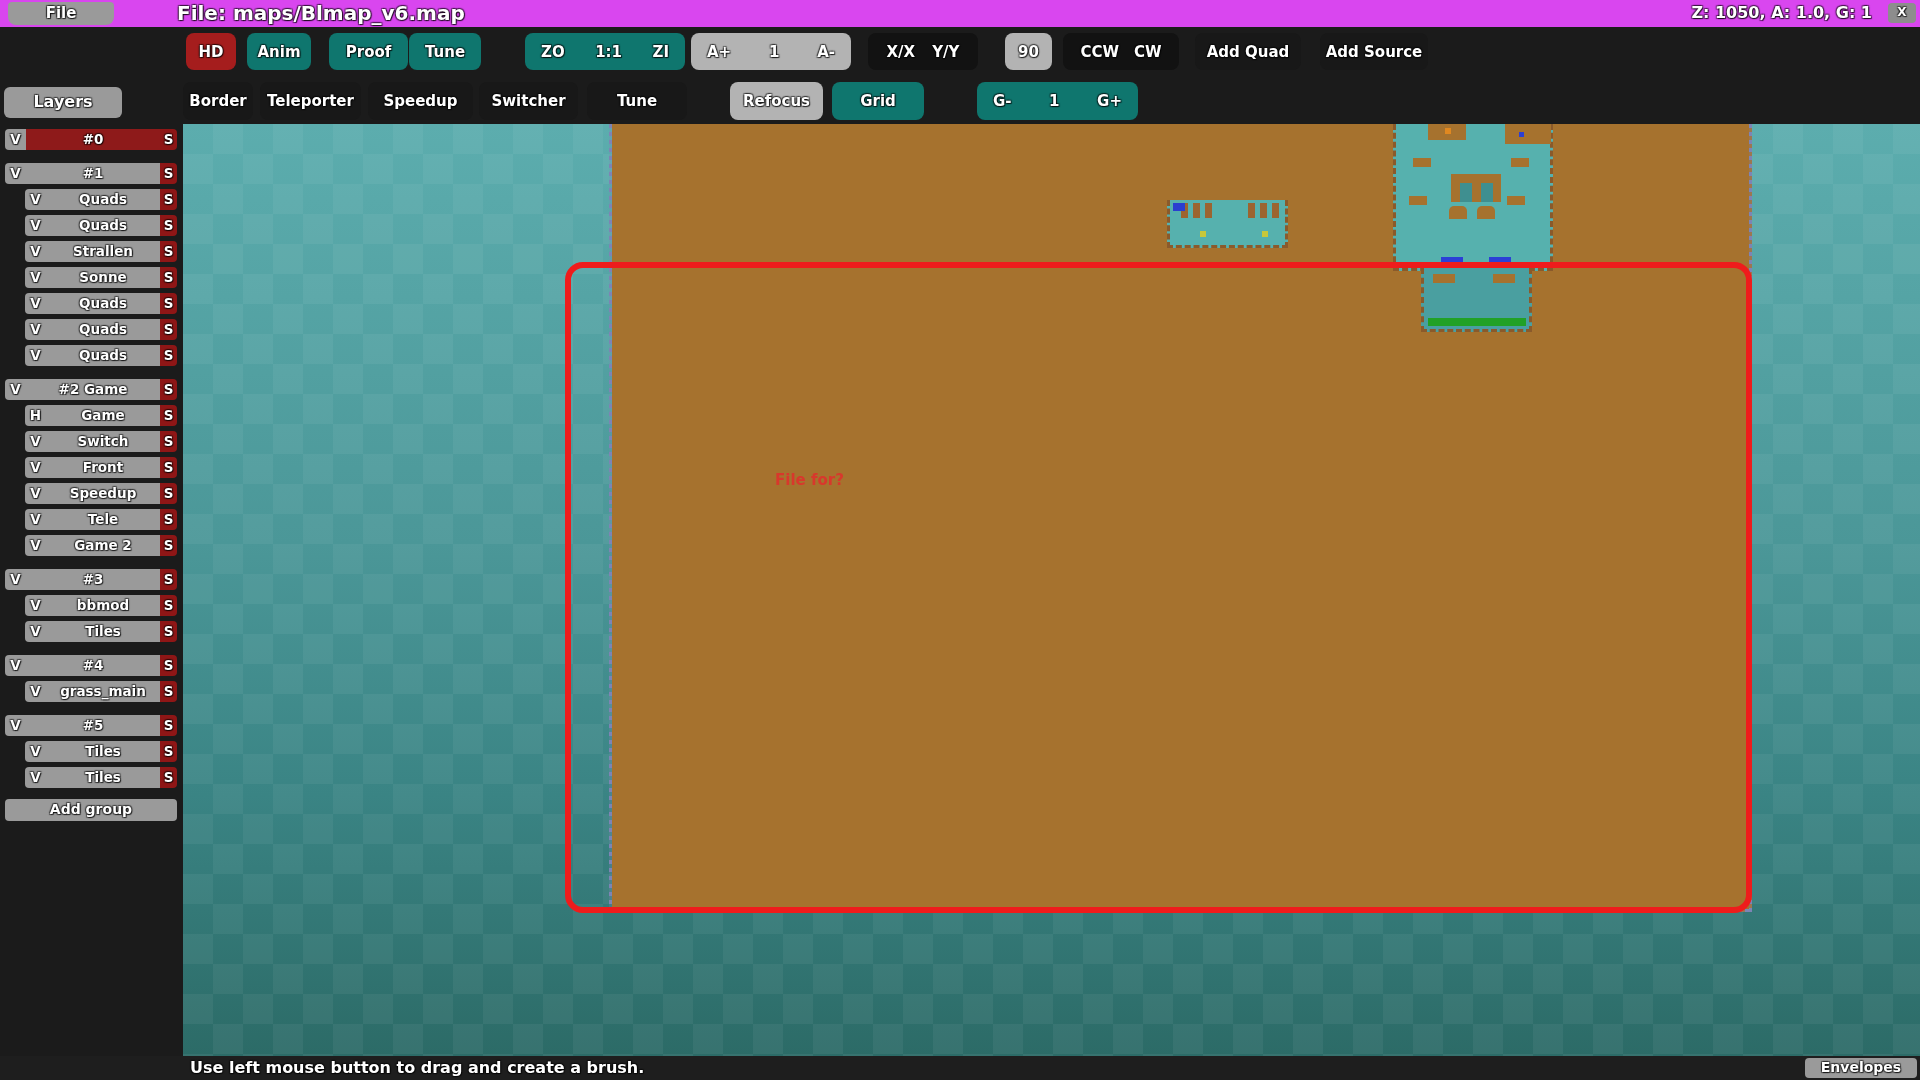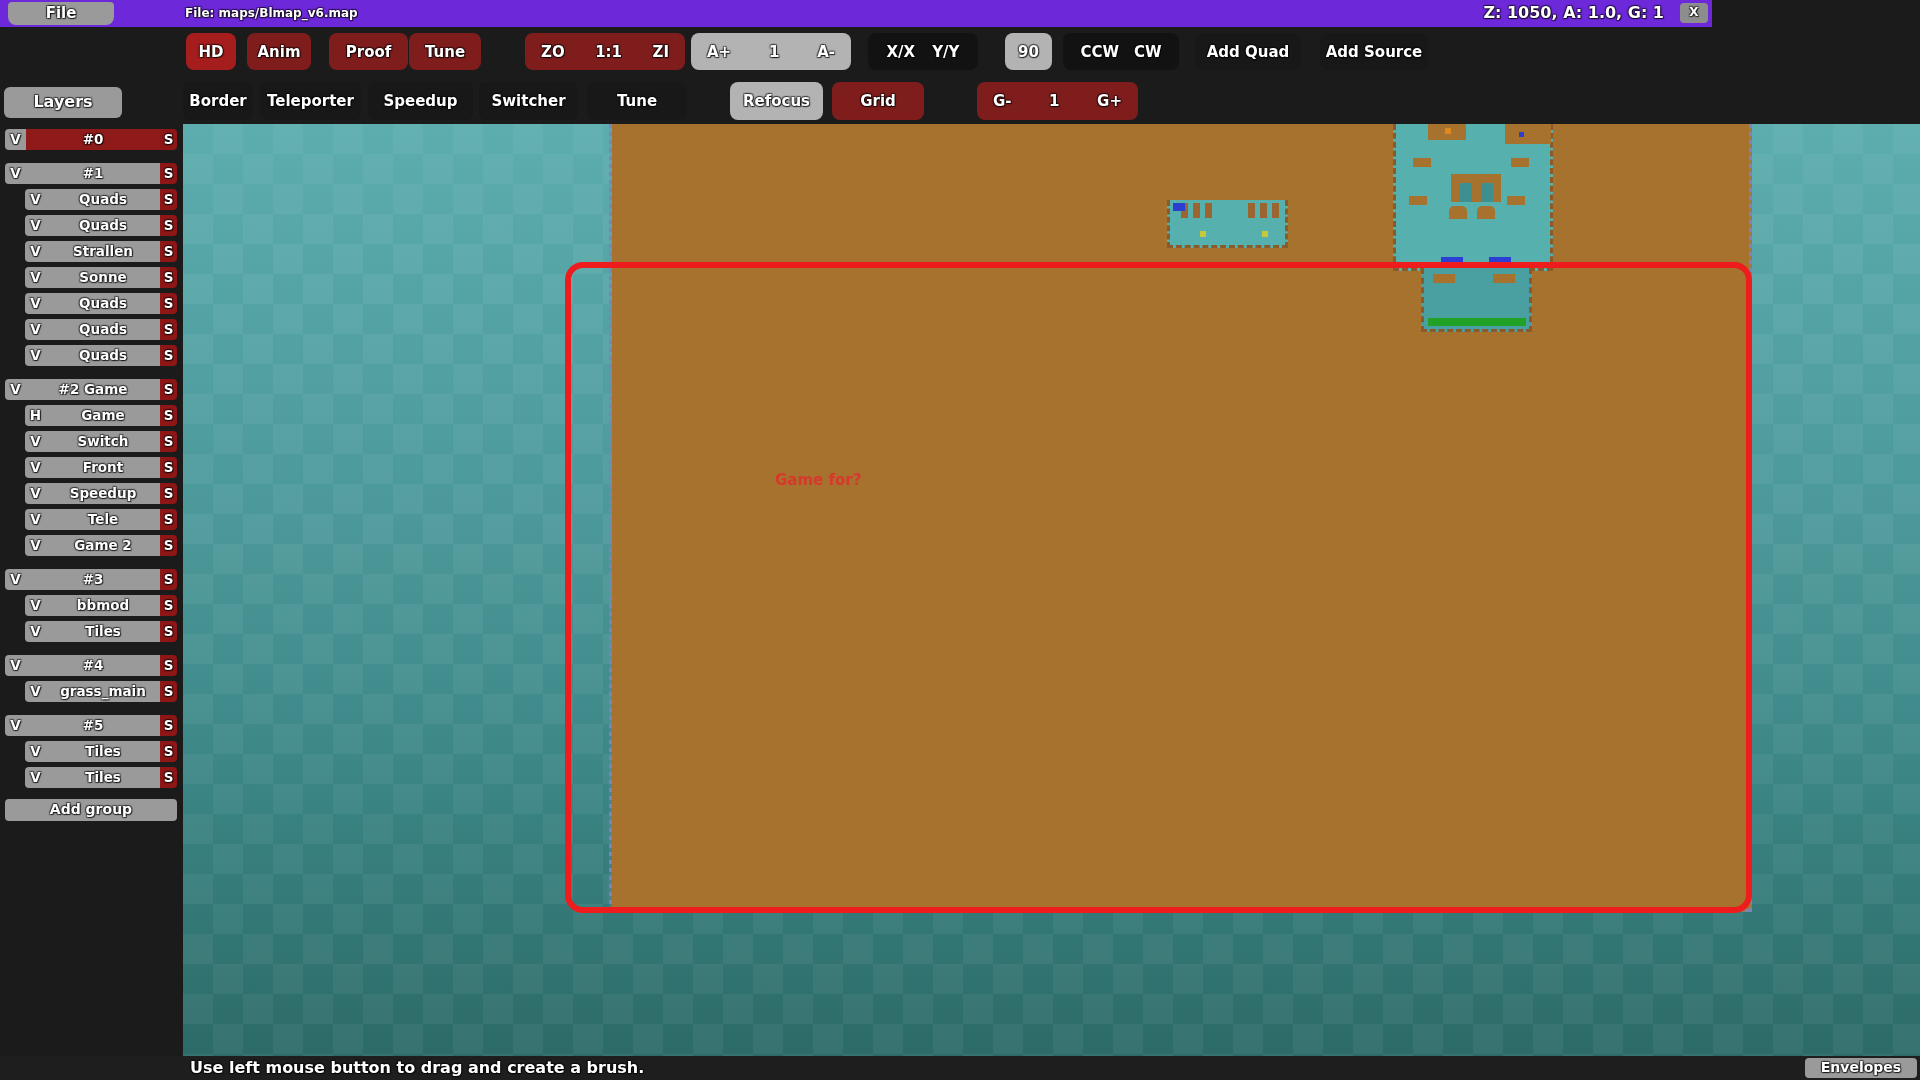--- a/index.html
+++ b/index.html
@@ -2,38 +2,38 @@
 <html><head>
 <meta charset="utf-8">
 <style>
   * { margin:0; padding:0; box-sizing:border-box; }
   html,body { width:1920px; height:1080px; overflow:hidden; background:#1b1b1b;
               font-family:"DejaVu Sans", sans-serif; }
   .outlined { color:#fff;
     text-shadow: 1px 1px 1px rgba(0,0,0,.75), -1px 1px 1px rgba(0,0,0,.5),
                  1px -1px 1px rgba(0,0,0,.5), -1px -1px 1px rgba(0,0,0,.5); }
   
-  #topbar { position:absolute; left:0; top:0; width:1712px; height:27px; background:#6d28d9; }
+  #topbar { position:absolute; left:0; top:0; width:1920px; height:27px; background:#d946ef; }
   #file-btn { position:absolute; left:8px; top:2px; width:106px; height:23px;
     background:#9a9a9a; border-radius:4px 4px 8px 8px; font-size:15px; font-weight:bold;
     text-align:center; line-height:22px; cursor:default; }
-  #map-title { position:absolute; left:185px; top:0; height:27px; line-height:26px;
-    font-size:12px; font-weight:bold; }
+  #map-title { position:absolute; left:177px; top:0; height:27px; line-height:26px;
+    font-size:20px; font-weight:bold; }
   #zoom-info { position:absolute; right:48px; top:0; height:27px; line-height:26px;
     font-size:16px; font-weight:bold; }
   #close-btn { position:absolute; right:4px; top:3px; width:28px; height:20px;
     background:#8d8d8d; border-radius:4px; font-size:12px; font-weight:bold;
     text-align:center; line-height:19px; }
   
   #toolbar { position:absolute; left:0; top:27px; width:1920px; height:97px; background:#1b1b1b; }
   .tb { position:absolute; border-radius:8px; font-size:15px; font-weight:bold;
         display:flex; align-items:center; justify-content:center; }
   .row1 { top:6px;  height:37px; }
   .row2 { top:55px; height:38px; }
-  .gbtn  { background:#7f1d1d; }
+  .gbtn  { background:#0f766e; }
   .lgbtn { background:#b3b3b3; }
   .rbtn  { background:#a51d1d; }
   .dbtn  { background:#181818; }
   .grp   { justify-content:space-between; padding:0 16px; }
   .dgrp  { background:#121212; justify-content:space-around; padding:0 10px;text-align:center; }
   .grp span, .dgrp span { cursor:default; }
   
   #sidebar { position:absolute; left:0; top:124px; width:183px; bottom:24px; background:#1b1b1b; }
   #layers-header { position:absolute; left:4px; top:-37px; width:118px; height:31px;
      background:#9a9a9a; border-radius:6px; text-align:center; line-height:30px;
@@ -176,21 +176,21 @@
     <div class="dot" style="left:3px;top:3px;width:12px;height:8px;background:#2a3fd0;"></div>
     <div class="dot" style="left:30px;top:31px;width:6px;height:6px;background:#c8c83c;"></div>
     <div class="dot" style="left:92px;top:31px;width:6px;height:6px;background:#c8c83c;"></div>
   </div>
 
   <div id="gb-left" class="gborder-v"></div>
   <div id="gb-right" class="gborder-v"></div>
   <div id="gb-bottom" class="gborder-h"></div>
 
   <div id="red-rect"></div>
-  <div id="annotation">Game for?</div>
+  <div id="annotation">File for?</div>
 </div>
 
 <div id="sidebar">
   <div id="layers-header" class="outlined">Layers</div>
   <div id="layer-rows">
       <div class="lrow group selected" style="top: 5px;">
     <span class="lv outlined">V</span>
     <span class="ll outlined">#0</span>
     <span class="ls outlined">S</span>
   </div>

